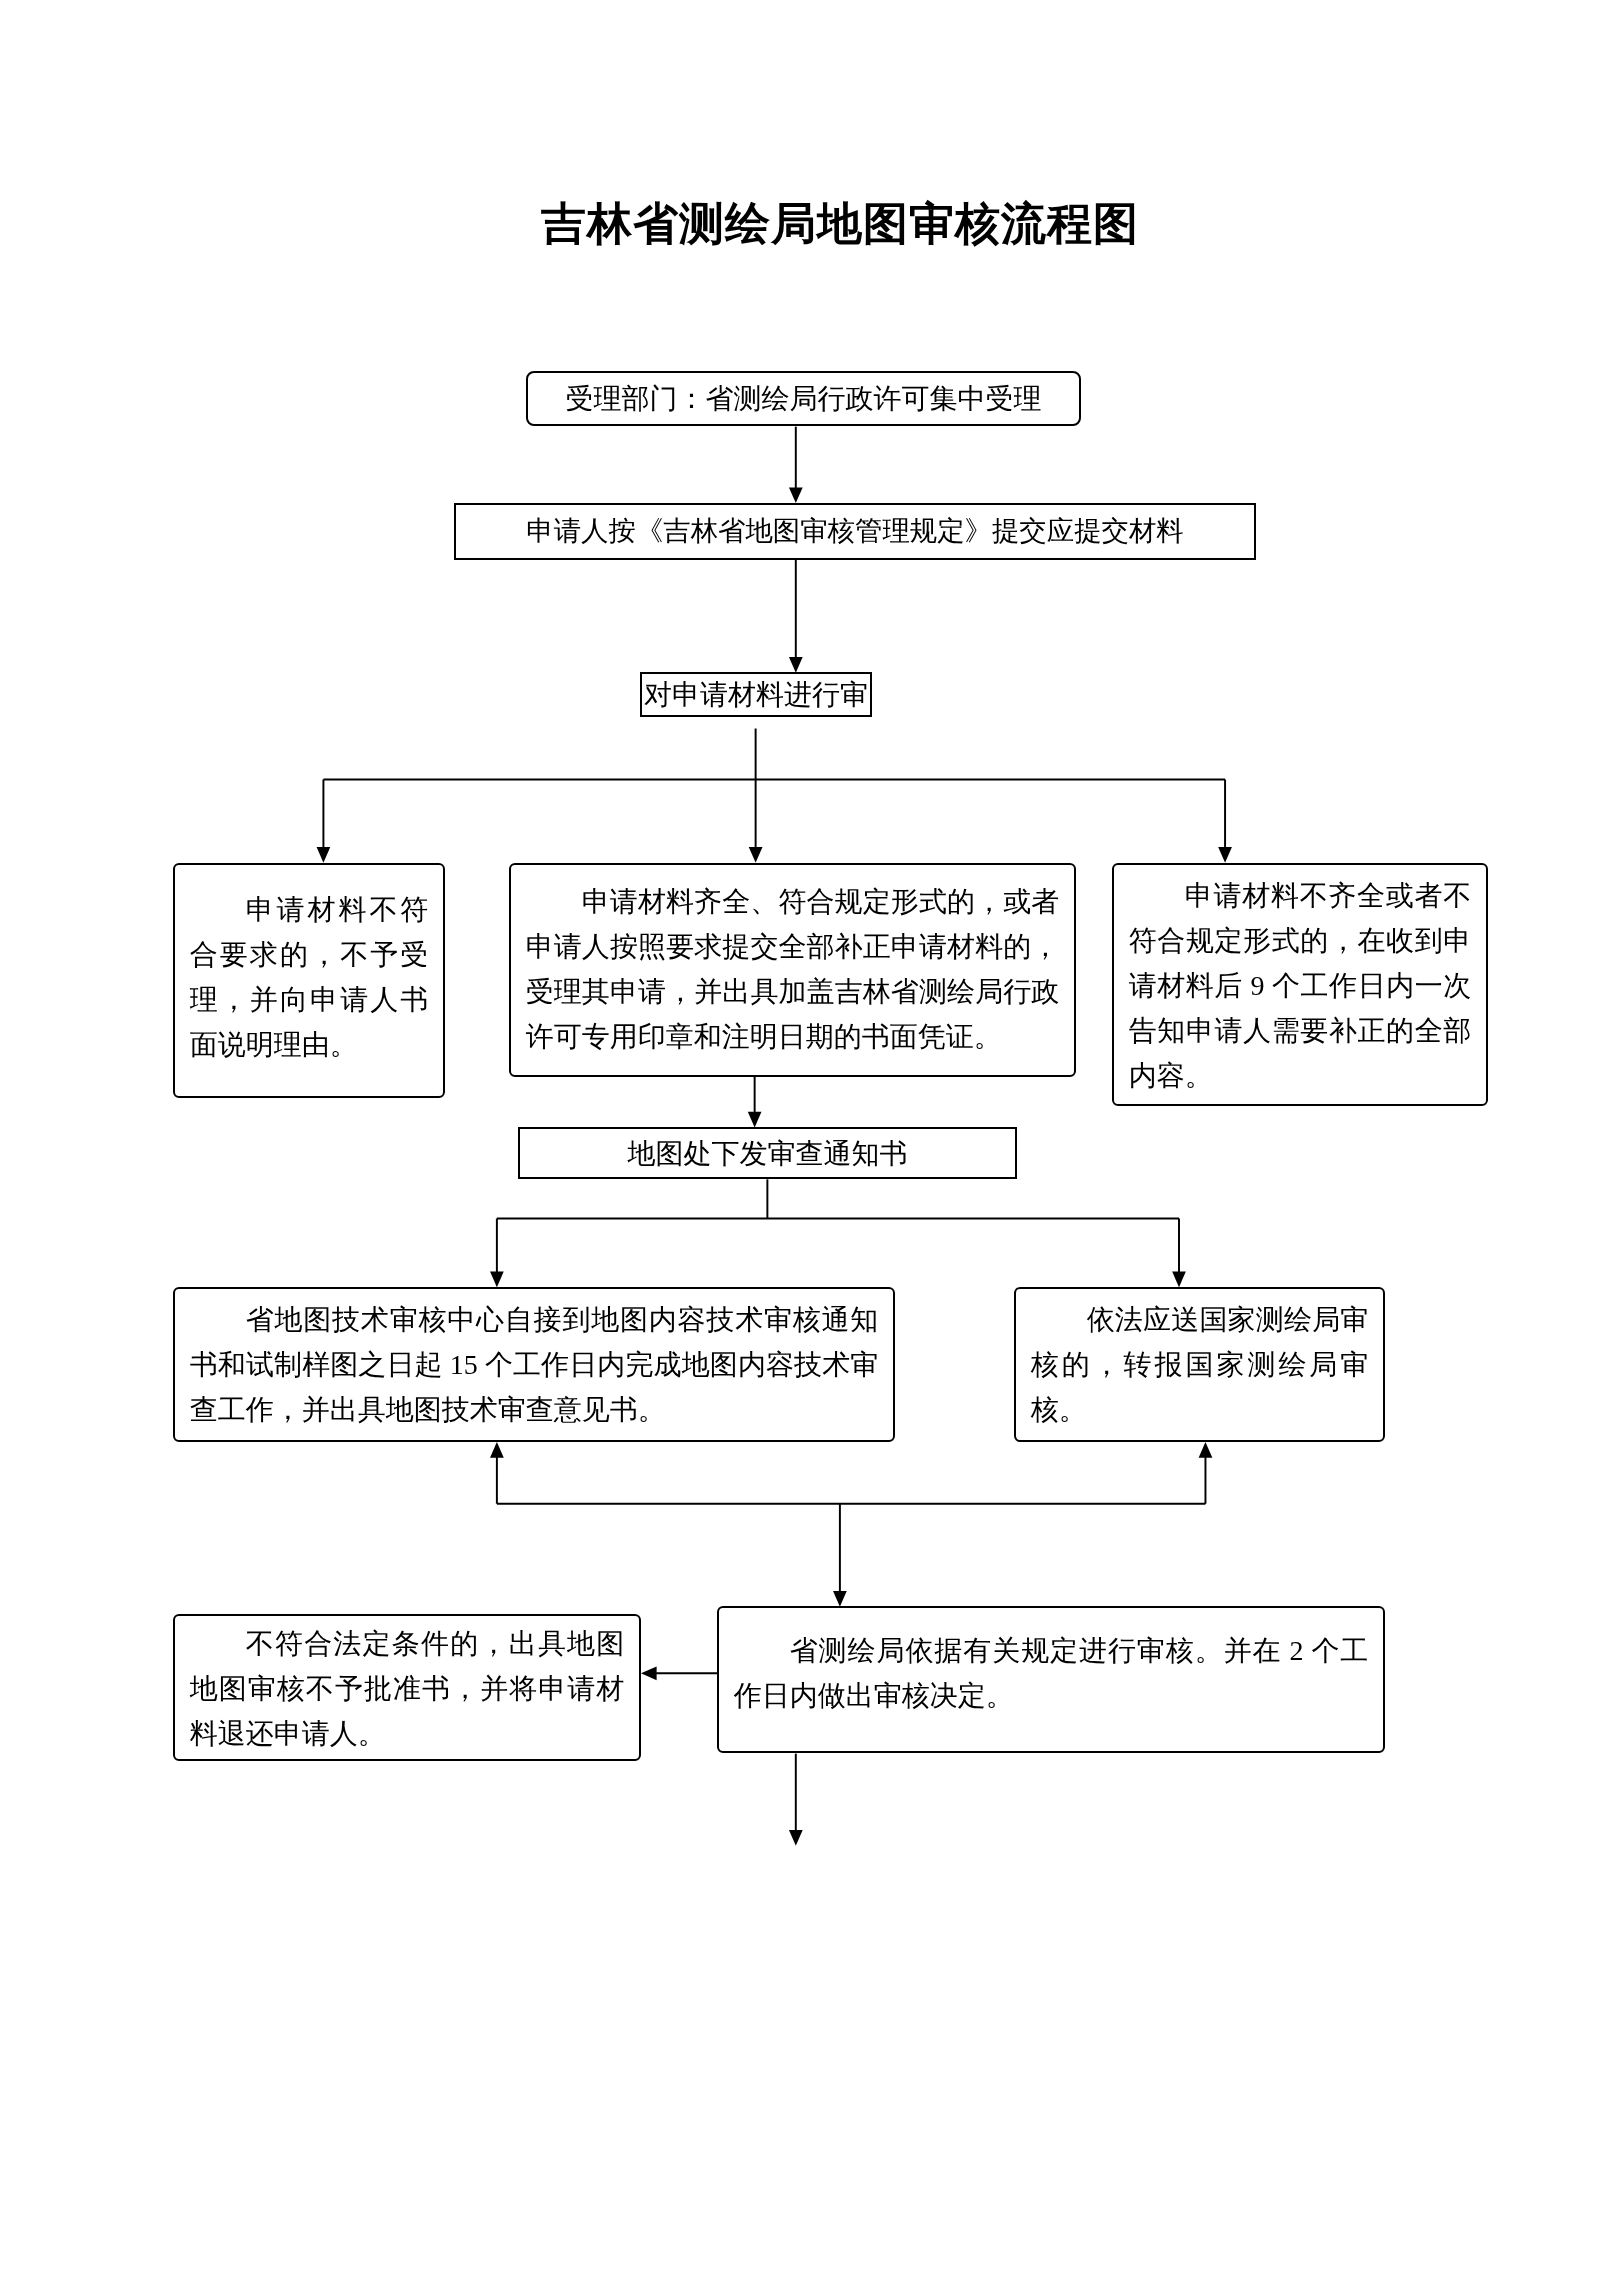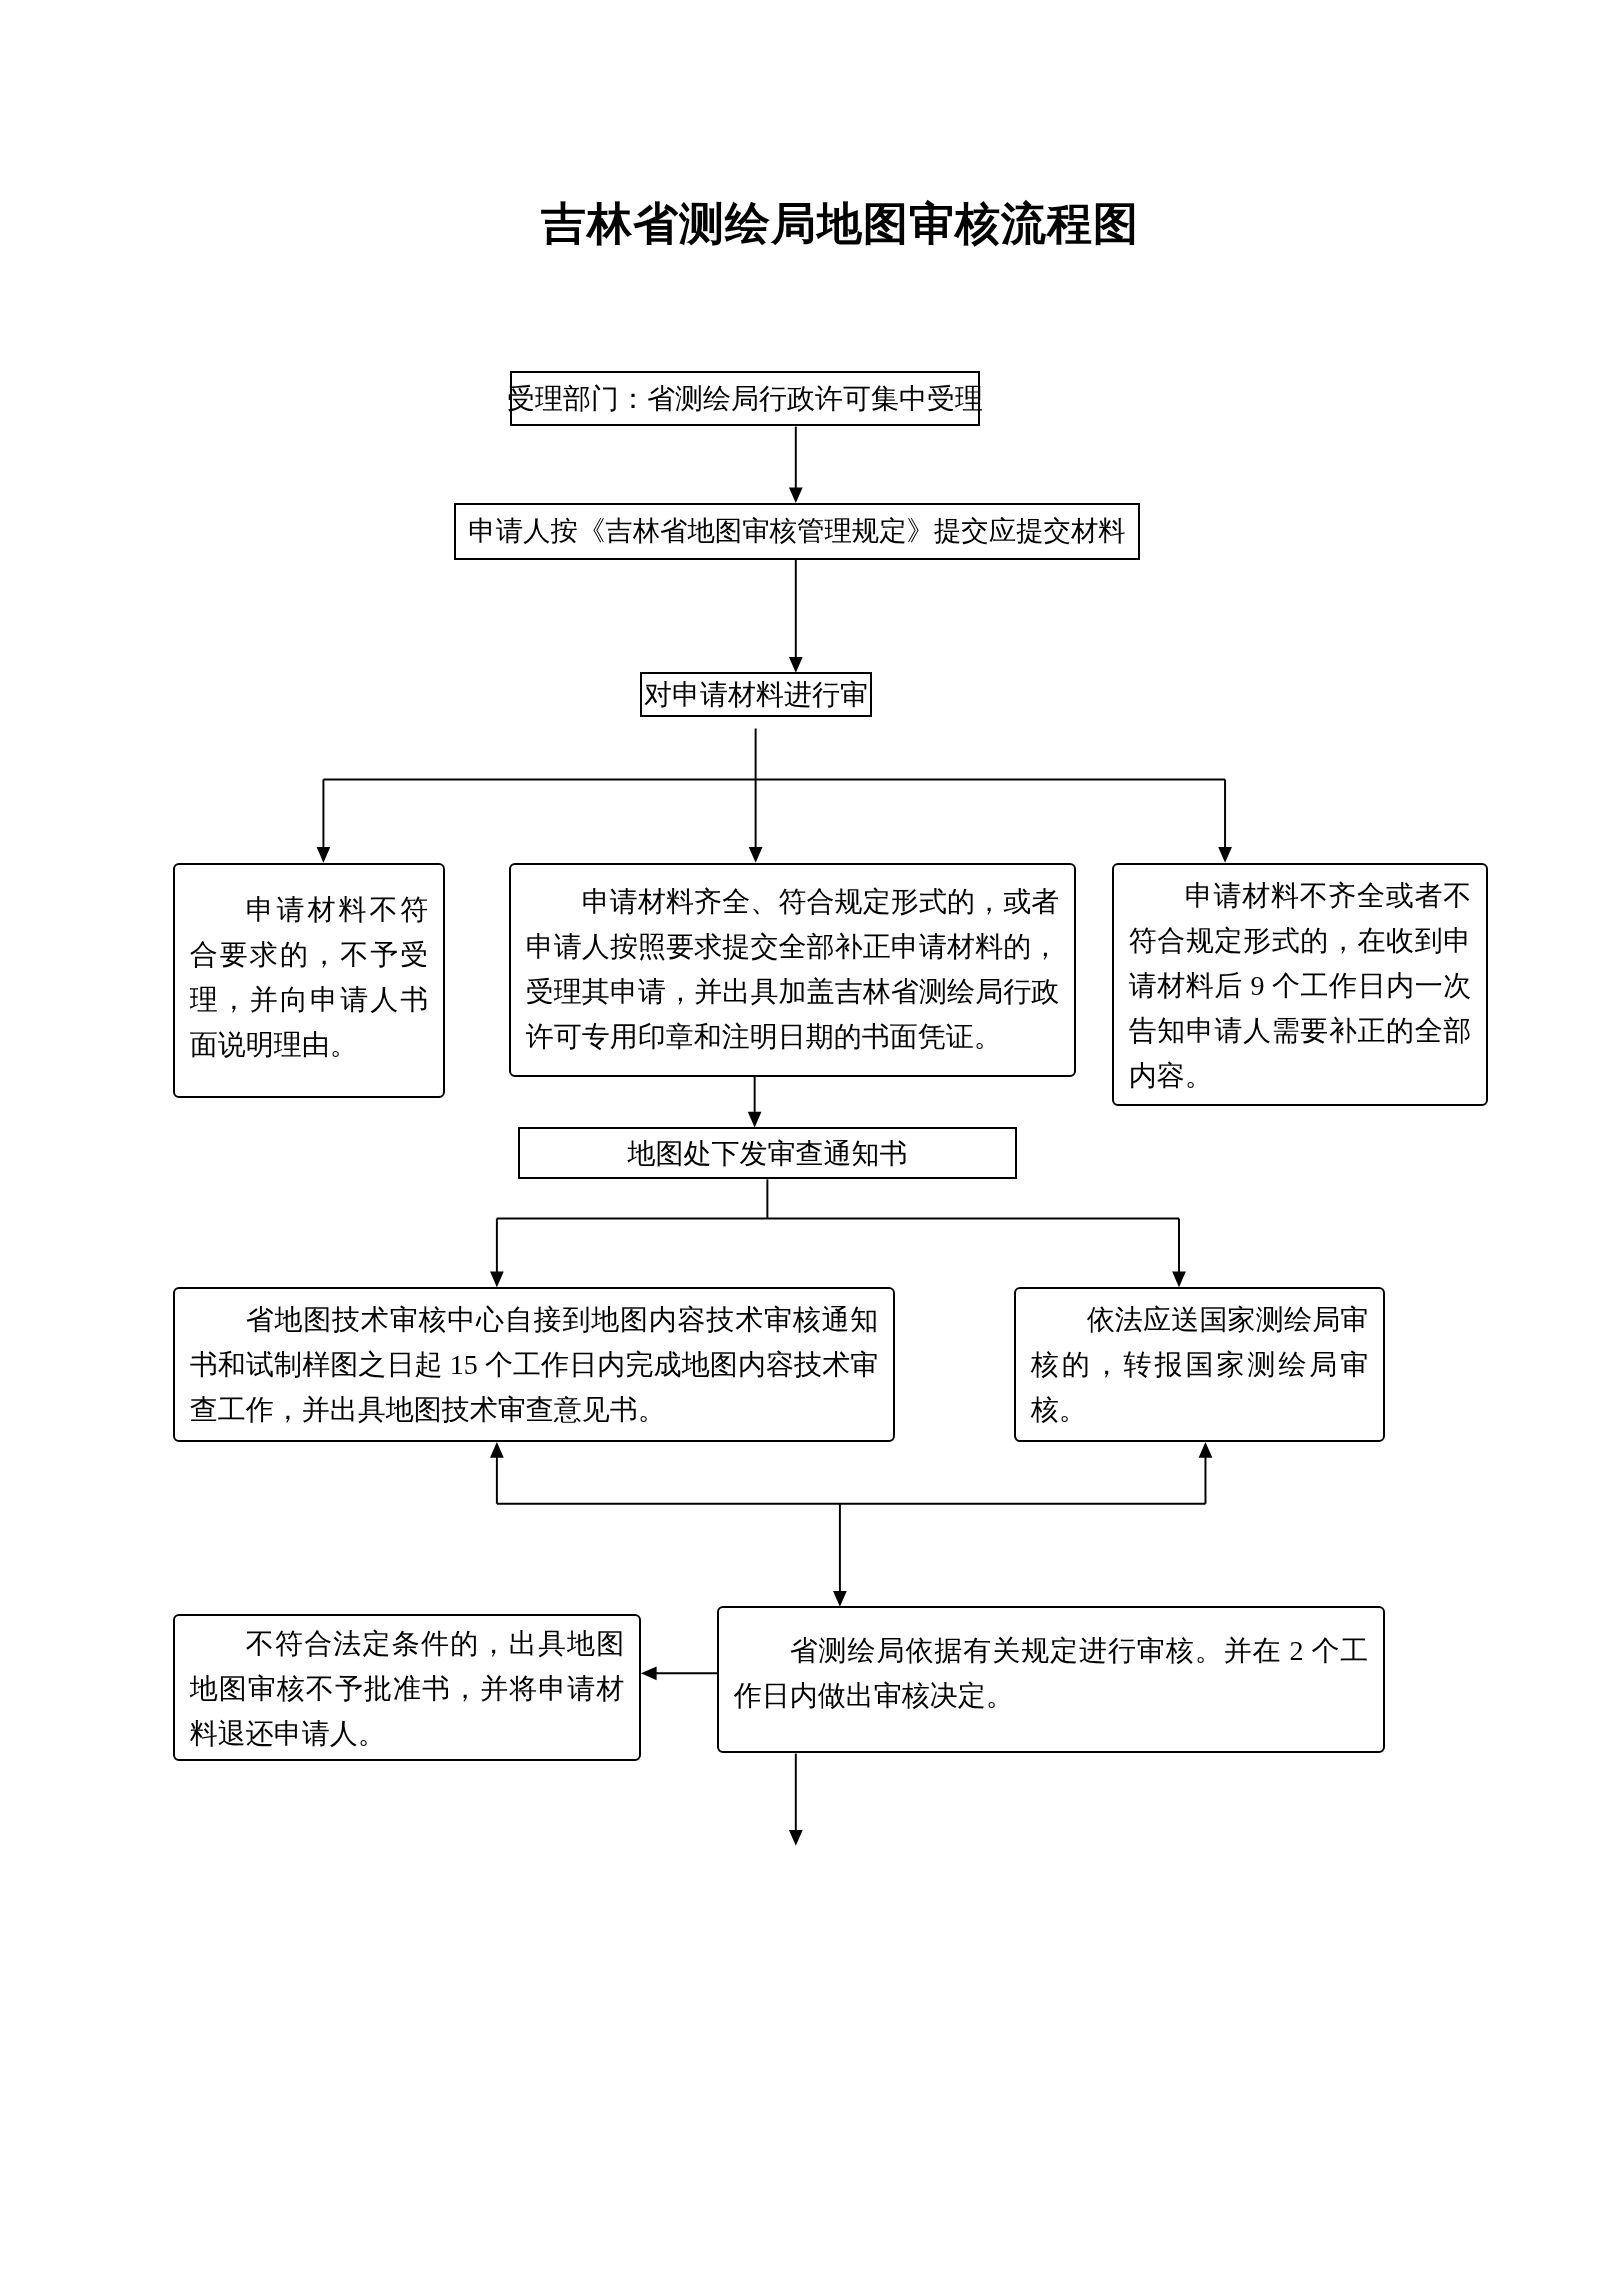--- a/index.html
+++ b/index.html
@@ -120,23 +120,23 @@
       <line x1="732" y1="1707" x2="668" y2="1707"></line>
       <polygon points="670,1700 670,1714 654,1707"></polygon>
     </g>
 
     <g>
       <line x1="812" y1="1789" x2="812" y2="1869"></line>
       <polygon points="805,1867 819,1867 812,1883"></polygon>
     </g>
   </svg>
 
-  <div class="node center" style="left:510px; top:371px; width:470px; height:55px;">受理部门：省测绘局行政许可集中受理</div>
+  <div class="node center" style="left:526px; top:371px; width:555px; height:55px;border-radius:8px;">受理部门：省测绘局行政许可集中受理</div>
 
-  <div class="node center" style="left:454px; top:503px; width:686px; height:57px; font-size:27.4px;">申请人按《吉林省地图审核管理规定》提交应提交材料</div>
+  <div class="node center" style="left:454px; top:503px; width:802px; height:57px; font-size:27.4px;">申请人按《吉林省地图审核管理规定》提交应提交材料</div>
 
   <div class="node center" style="left:640px; top:672px; width:232px; height:45px;">对申请材料进行审</div>
 
   <div class="node para" style="left:173px; top:863px; width:272px; height:235px; padding-top:21.6px;">申请材料不符合要求的，不予受理，并向申请人书面说明理由。</div>
 
   <div class="node para" style="left:469px; top:863px; width:567px; height:214px;margin-left:40px;">申请材料齐全、符合规定形式的，或者申请人按照要求提交全部补正申请材料的，受理其申请，并出具加盖吉林省测绘局行政许可专用印章和注明日期的书面凭证。</div>
 
   <div class="node para" style="left:1112px; top:863px; width:376px; height:243px; padding-top:7.8px;">申请材料不齐全或者不符合规定形式的，在收到申请材料后 9 个工作日内一次告知申请人需要补正的全部内容。</div>
 
   <div class="node center" style="left:518px; top:1127px; width:499px; height:52px;">地图处下发审查通知书</div>

